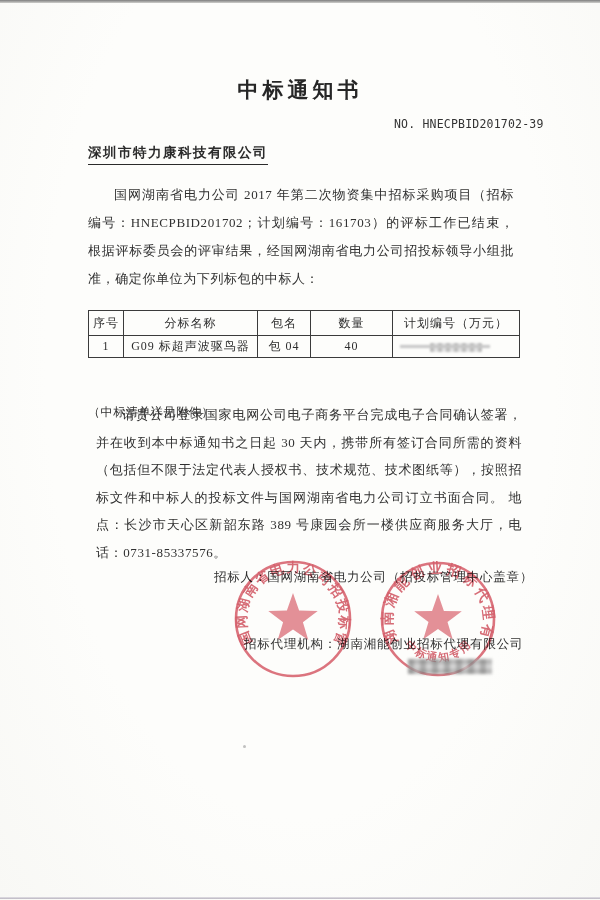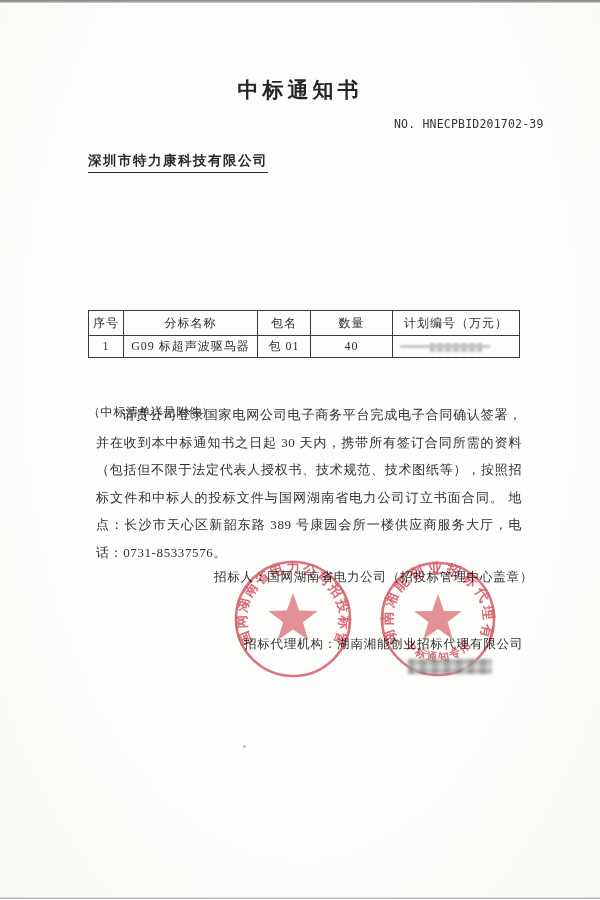--- a/index.html
+++ b/index.html
@@ -26,21 +26,21 @@
     position:absolute;top:76px;left:0;width:600px;margin:0;
     text-align:center;font-size:21px;font-weight:bold;letter-spacing:4px;
     color:#262626;
   }
   .doc-no{
     position:absolute;top:117px;left:394px;width:210px;
     font-family:"DejaVu Sans Mono","Liberation Mono",monospace;
     font-size:11.5px;letter-spacing:0.2px;color:#333;
   }
   .addressee{
-    position:absolute;top:152px;left:88px;
+    position:absolute;top:144px;left:88px;
     font-size:13.5px;font-weight:bold;letter-spacing:1.5px;color:#2b2b2b;
     border-bottom:1.4px solid #2b2b2b;padding-bottom:2px;
   }
   .para{
     position:absolute;left:88px;width:426px;margin:0;
     font-size:13px;color:#303030;text-align:justify;
     text-indent:2em;letter-spacing:0.6px;
   }
   .para.p1{top:181px;line-height:28px;}
   .attach-note{
@@ -104,36 +104,37 @@
 <div class="page">
 
   <div class="scan-edge-top"></div>
 
   <h1 class="title">中标通知书</h1>
 
   <div class="doc-no">NO. HNECPBID201702-39</div>
 
   <div class="addressee">深圳市特力康科技有限公司</div>
 
+  <p class="para p1">国网湖南省电力公司 2017 年第二次物资集中招标采购项目（招标编号：HNECPBID201702；计划编号：161703）的评标工作已结束，根据评标委员会的评审结果，经国网湖南省电力公司招投标领导小组批准，确定你单位为下列标包的中标人：</p>
 
   <table class="bid-table">
     <thead>
       <tr>
         <th class="col-no">序号</th>
         <th class="col-name">分标名称</th>
         <th class="col-pkg">包名</th>
         <th class="col-qty">数量</th>
         <th class="col-amt">计划编号（万元）</th>
       </tr>
     </thead>
     <tbody>
       <tr>
         <td>1</td>
         <td>G09 标超声波驱鸟器</td>
-        <td>包 01</td>
+        <td>包 04</td>
         <td>40</td>
         <td><span class="redacted redact-amt1"></span></td>
       </tr>
     </tbody>
   </table>
   <div class="table-artifact"></div>
 
   <div class="attach-note">（中标清单详见附件）</div>
 
   <p class="para p2">请贵公司登录国家电网公司电子商务平台完成电子合同确认签署，并在收到本中标通知书之日起 30 天内，携带所有签订合同所需的资料（包括但不限于法定代表人授权书、技术规范、技术图纸等），按照招标文件和中标人的投标文件与国网湖南省电力公司订立书面合同。 地点：长沙市天心区新韶东路 389 号康园会所一楼供应商服务大厅，电话：0731-85337576。</p>

